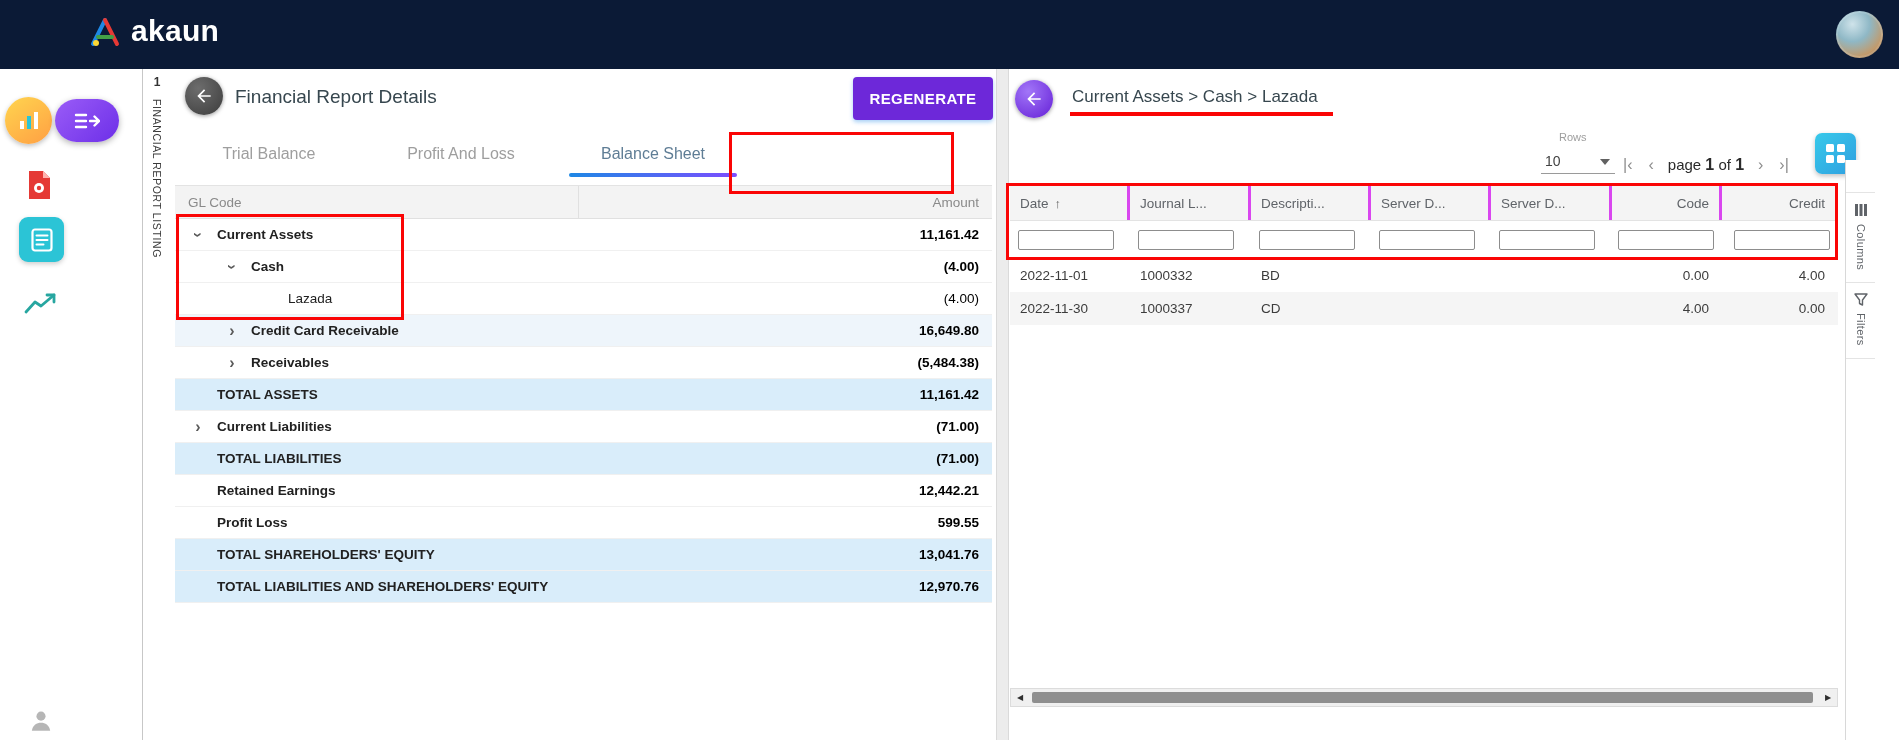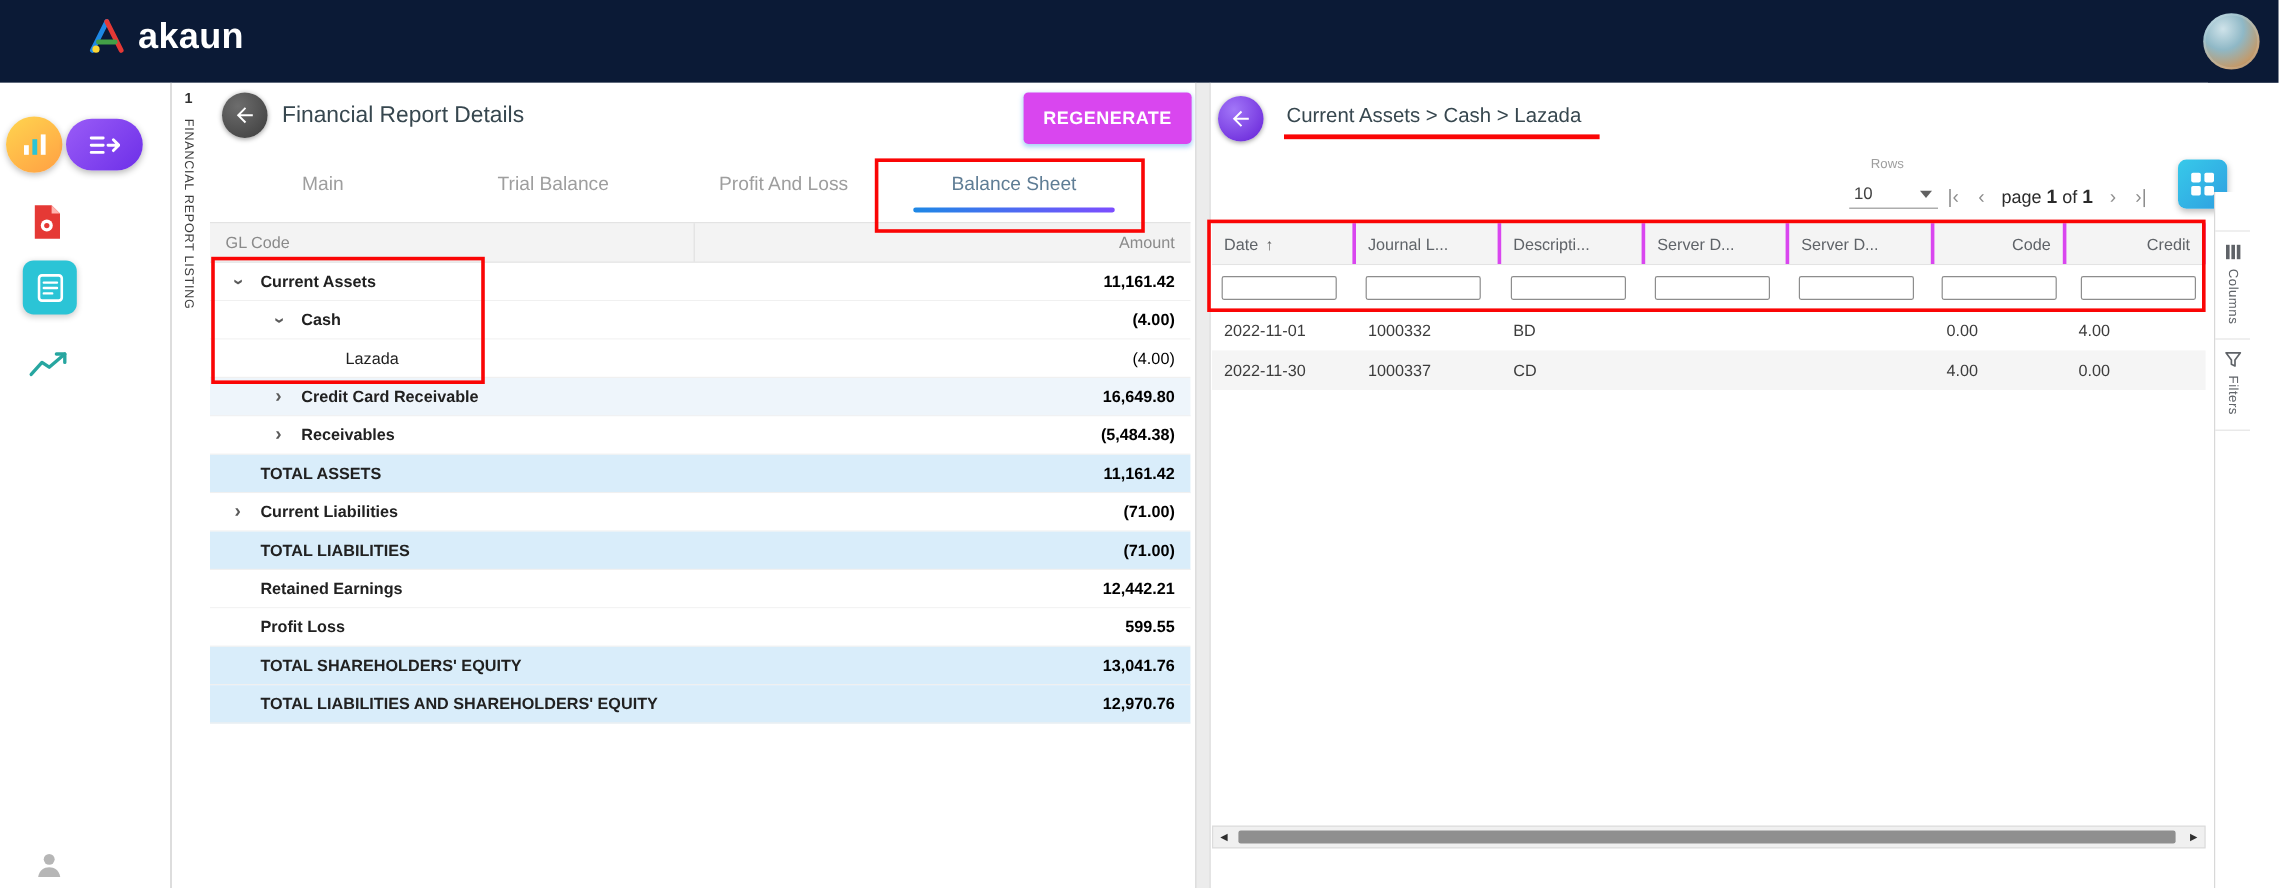--- a/index.html
+++ b/index.html
@@ -1,21 +1,21 @@
 <!DOCTYPE html>
 <html><head>
 <meta charset="utf-8">
 <style>
   * { margin:0; padding:0; box-sizing:border-box; font-family:"Liberation Sans", sans-serif; }
   html,body { background:#ffffff; }
   .app { position:relative; width:1899px; height:740px; background:#fff; overflow:hidden; }
 
   
   .navbar { position:absolute; top:0; left:0; right:0; height:69px; background:#0b1a36; }
-  .brand { position:absolute; left:72px; top:14px; display:flex; align-items:flex-start; gap:9px; cursor:pointer; }
+  .brand { position:absolute; left:88px; top:14px; display:flex; align-items:flex-end; gap:9px; cursor:pointer; }
   .brand-text { color:#fff; font-size:30px; font-weight:bold; letter-spacing:.3px; }
   .avatar { position:absolute; right:16px; top:11px; width:47px; height:47px; border-radius:50%;
             background:radial-gradient(circle at 35% 28%, #cfe3ea 0%, #8fb8c6 38%, #c29a6b 72%, #6e5134 100%);
             box-shadow:0 0 0 2px rgba(255,255,255,.15) inset; }
 
   
   .icon-rail { position:absolute; left:0; top:69px; bottom:0; width:142px; background:#fff; }
   .yellow-badge { position:absolute; left:5px; top:28px; width:47px; height:47px; border-radius:50%;
                   background:linear-gradient(145deg,#ffd54f,#ff9f43); display:flex; align-items:center; justify-content:center;
                   box-shadow:0 2px 5px rgba(0,0,0,.25); }
@@ -34,21 +34,21 @@
                   background:#fff; cursor:pointer; }
   .strip-count { display:block; text-align:center; font-size:12px; font-weight:bold; color:#333; margin-top:6px; }
   .strip-label { display:block; margin:10px auto 0; writing-mode:vertical-rl; font-size:10.5px; color:#3a3a3a; letter-spacing:.6px; }
 
   
   .left-panel { position:absolute; left:171px; top:69px; width:825px; bottom:0; background:#fff; }
   .back-btn { position:absolute; width:38px; height:38px; border-radius:50%; display:flex; align-items:center;
               justify-content:center; cursor:pointer; box-shadow:0 1px 4px rgba(0,0,0,.4); }
   .back-gray { left:14px; top:8px; background:radial-gradient(circle at 35% 30%, #6d6d6d, #3c3c3c); }
   .lp-title { position:absolute; left:64px; top:17px; font-size:19px; color:#37474f; }
-  .regenerate-btn { position:absolute; right:3px; top:8px; width:140px; height:43px; background:#d946ef; color:#fff;
+  .regenerate-btn { position:absolute; right:3px; top:8px; width:140px; height:43px; background:#6d28d9; color:#fff;
                     border:none; border-radius:4px; font-size:15px; font-weight:bold; letter-spacing:.4px; cursor:pointer;
                     box-shadow:0 2px 4px rgba(30,136,229,.4); }
   .tabs { position:absolute; left:2px; top:64px; height:44px; display:flex; }
   .tab { width:192px; text-align:center; line-height:42px; font-size:16px; color:#9e9e9e; cursor:pointer; position:relative; }
   .tab.active { color:#5f7d95; }
   .tab.active::after { content:""; position:absolute; left:6%; right:6%; bottom:0; height:4px; border-radius:2px;
                        background:linear-gradient(90deg,#1e88e5,#7c4dff); }
 
   .gl-table { position:absolute; left:4px; right:4px; top:116px; }
   .gl-head { display:flex; height:34px; align-items:center; background:#f3f3f3; border-top:1px solid #e3e3e3;
@@ -96,21 +96,21 @@
               padding:0 10px; cursor:pointer; }
   .rt-hcell.right { justify-content:flex-end; }
   .sort-arrow { margin-left:6px; font-size:13px; color:#616161; }
   .rt-filter { display:flex; height:38px; align-items:center; border-bottom:1px solid #ececec; background:#fff; }
   .rt-fcell { display:flex; align-items:center; padding:0 8px; }
   .rt-fcell.right { justify-content:flex-end; }
   .filter-input { width:96px; height:20px; border:1px solid #8d8d8d; border-radius:2px; background:#fff; }
   .rt-row { display:flex; height:33px; align-items:center; font-size:13.5px; color:#3c3c3c; cursor:pointer; background:#fff; }
   .rt-row.stripe { background:#f5f5f5; }
   .rt-cell { padding:0 10px; overflow:hidden; white-space:nowrap; }
-  .rt-cell.right { text-align:left; padding-right:13px; }
+  .rt-cell.right { text-align:right; padding-right:13px; }
   .w0{width:120px}.w1{width:121px}.w2{width:120px}.w3{width:120px}.w4{width:121px}.w5{width:110px}.w6{width:116px}
 
   .hscroll { position:absolute; left:1px; top:619px; width:828px; height:19px; background:#f0f0f0;
              border:1px solid #dcdcdc; }
   .hs-arrow { position:absolute; top:0; bottom:0; width:18px; display:flex; align-items:center; justify-content:center;
               font-size:8px; color:#2f2f2f; cursor:pointer; }
   .hs-left { left:0; } .hs-right { right:0; }
   .hs-thumb { position:absolute; left:21px; right:24px; top:3px; bottom:3px; background:#8f8f8f; border-radius:2px; cursor:grab; }
 
   
@@ -195,21 +195,20 @@
   <section class="left-panel">
     <div class="back-btn back-gray">
       <svg width="20" height="20" viewBox="0 0 24 24">
         <path d="M20 11H7.8l5.6-5.6L12 4l-8 8 8 8 1.4-1.4L7.8 13H20z" fill="#fff"></path>
       </svg>
     </div>
     <div class="lp-title">Financial Report Details</div>
     <button class="regenerate-btn">REGENERATE</button>
 
     <div class="tabs">
-        <div class="tab">Main</div>
         <div class="tab">Trial Balance</div>
         <div class="tab">Profit And Loss</div>
         <div class="tab active">Balance Sheet</div>
       </div>
 
     <div class="gl-table">
       <div class="gl-head">
         <div class="gl-h-code">GL Code</div>
         <div class="gl-h-amount">Amount</div>
       </div>

